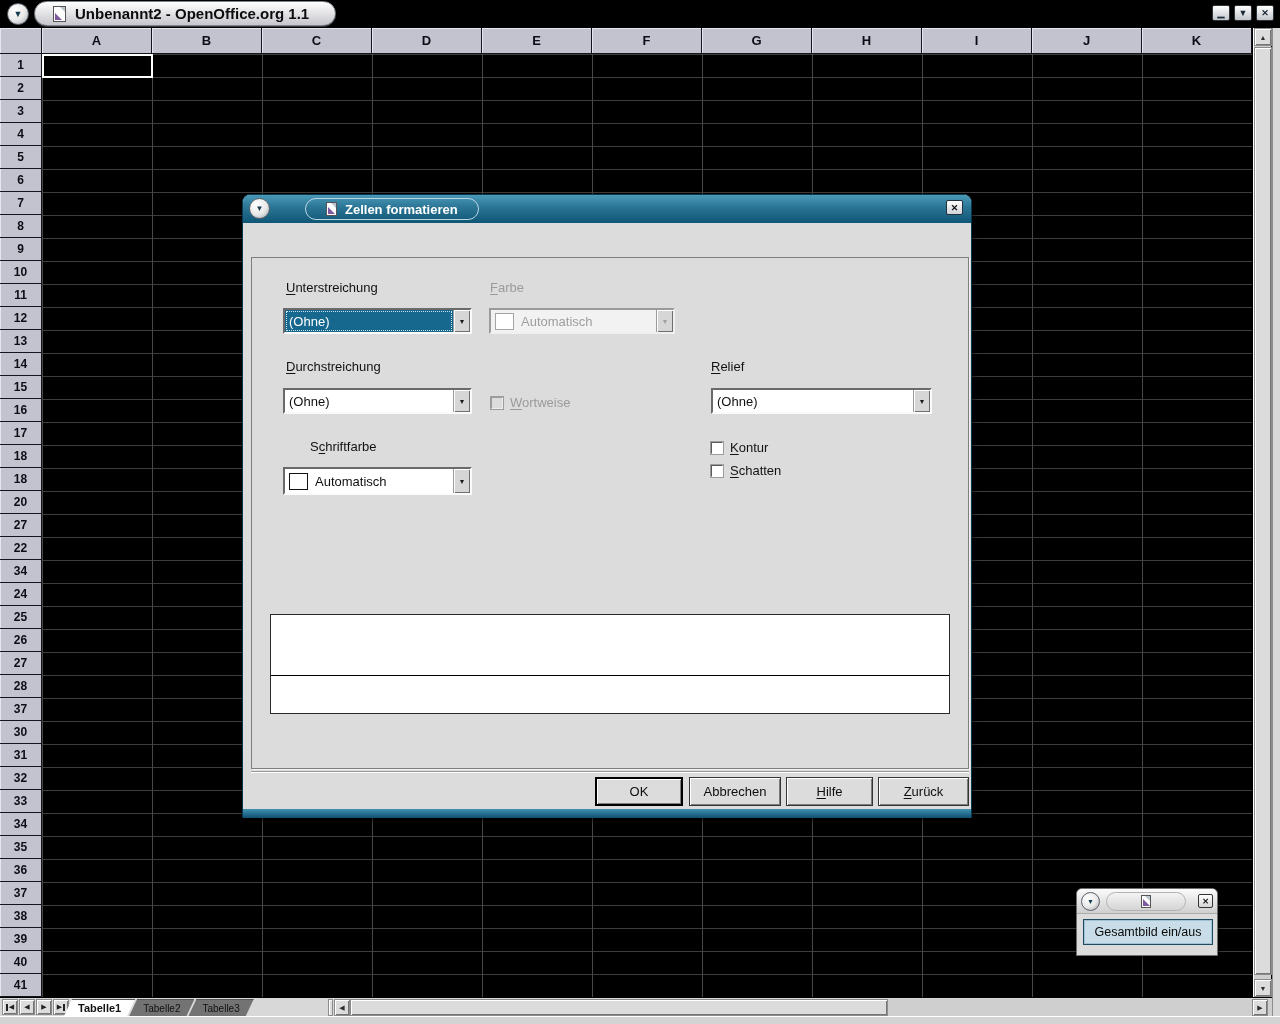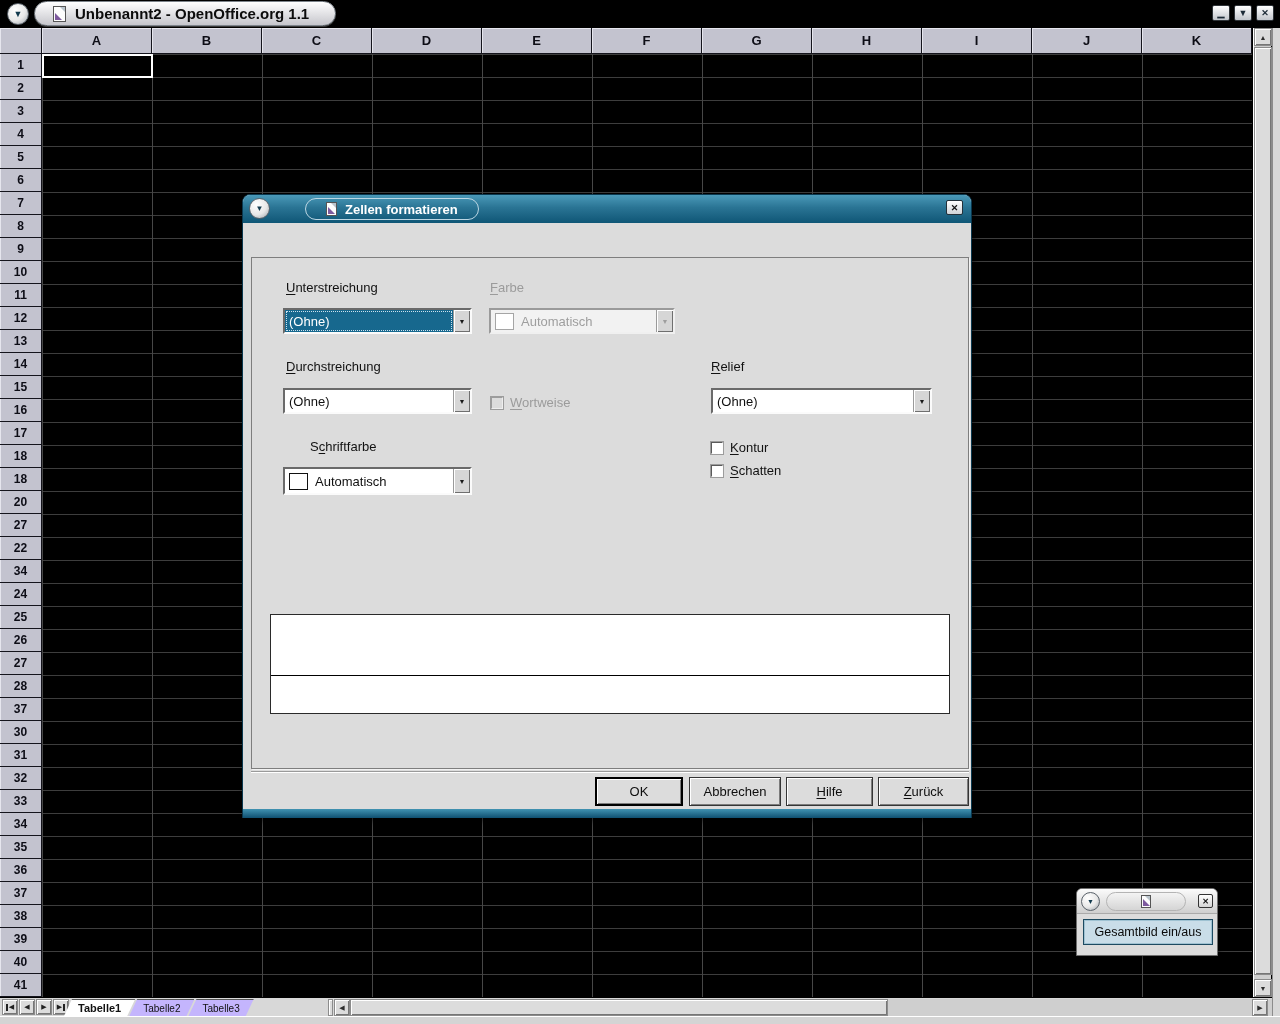--- a/index.html
+++ b/index.html
@@ -66,21 +66,21 @@
   #bottombar { position:absolute; left:0; top:997px; width:1272px; height:19px; background:#d8d8d8;
                border-top:1px solid #000; }
   #sheet-nav { position:absolute; left:2px; top:1px; display:flex; gap:1px; }
   .navbtn { width:16px; height:16px; display:flex; align-items:center; justify-content:center; gap:1px;
             background:#dcdcdc; border:1px solid #8c8c8c;
             box-shadow:inset 1px 1px 0 #fff, inset -1px -1px 0 #767676;
             font-size:7px; color:#222; }
   .navbtn .bar { width:2px; height:7px; background:#222; }
   #sheet-tabs { position:absolute; left:70px; top:1px; display:flex; }
   .stab { height:17px; display:flex; align-items:center; justify-content:center; padding:0 14px;
-          margin-left:-6px; background:#c4b5fd; font-size:10px; color:#111;
+          margin-left:-6px; background:#737373; font-size:10px; color:#111;
           clip-path:polygon(8px 0, 100% 0, calc(100% - 8px) 100%, 0 100%);
           border-top:1px solid #555; }
   .stab.active { background:#ffffff; font-weight:bold; font-size:11px; z-index:2; }
   #tab-splitter { position:absolute; left:328px; top:1px; width:5px; height:17px; background:#dcdcdc;
                   border:1px solid #8c8c8c; box-shadow:inset 1px 1px 0 #fff; }
   #hscroll { position:absolute; left:334px; top:1px; width:938px; height:17px; background:#cfcfcf; }
   #hs-left  { position:absolute; left:0; top:0; width:16px; height:17px; }
   #hs-thumb { position:absolute; left:16px; top:0; width:538px; height:17px; background:#dcdcdc;
               border:1px solid #8c8c8c; box-shadow:inset 1px 1px 0 #fff, inset -1px -1px 0 #767676; }
   #hs-right { position:absolute; right:4px; top:0; width:16px; height:17px; }

